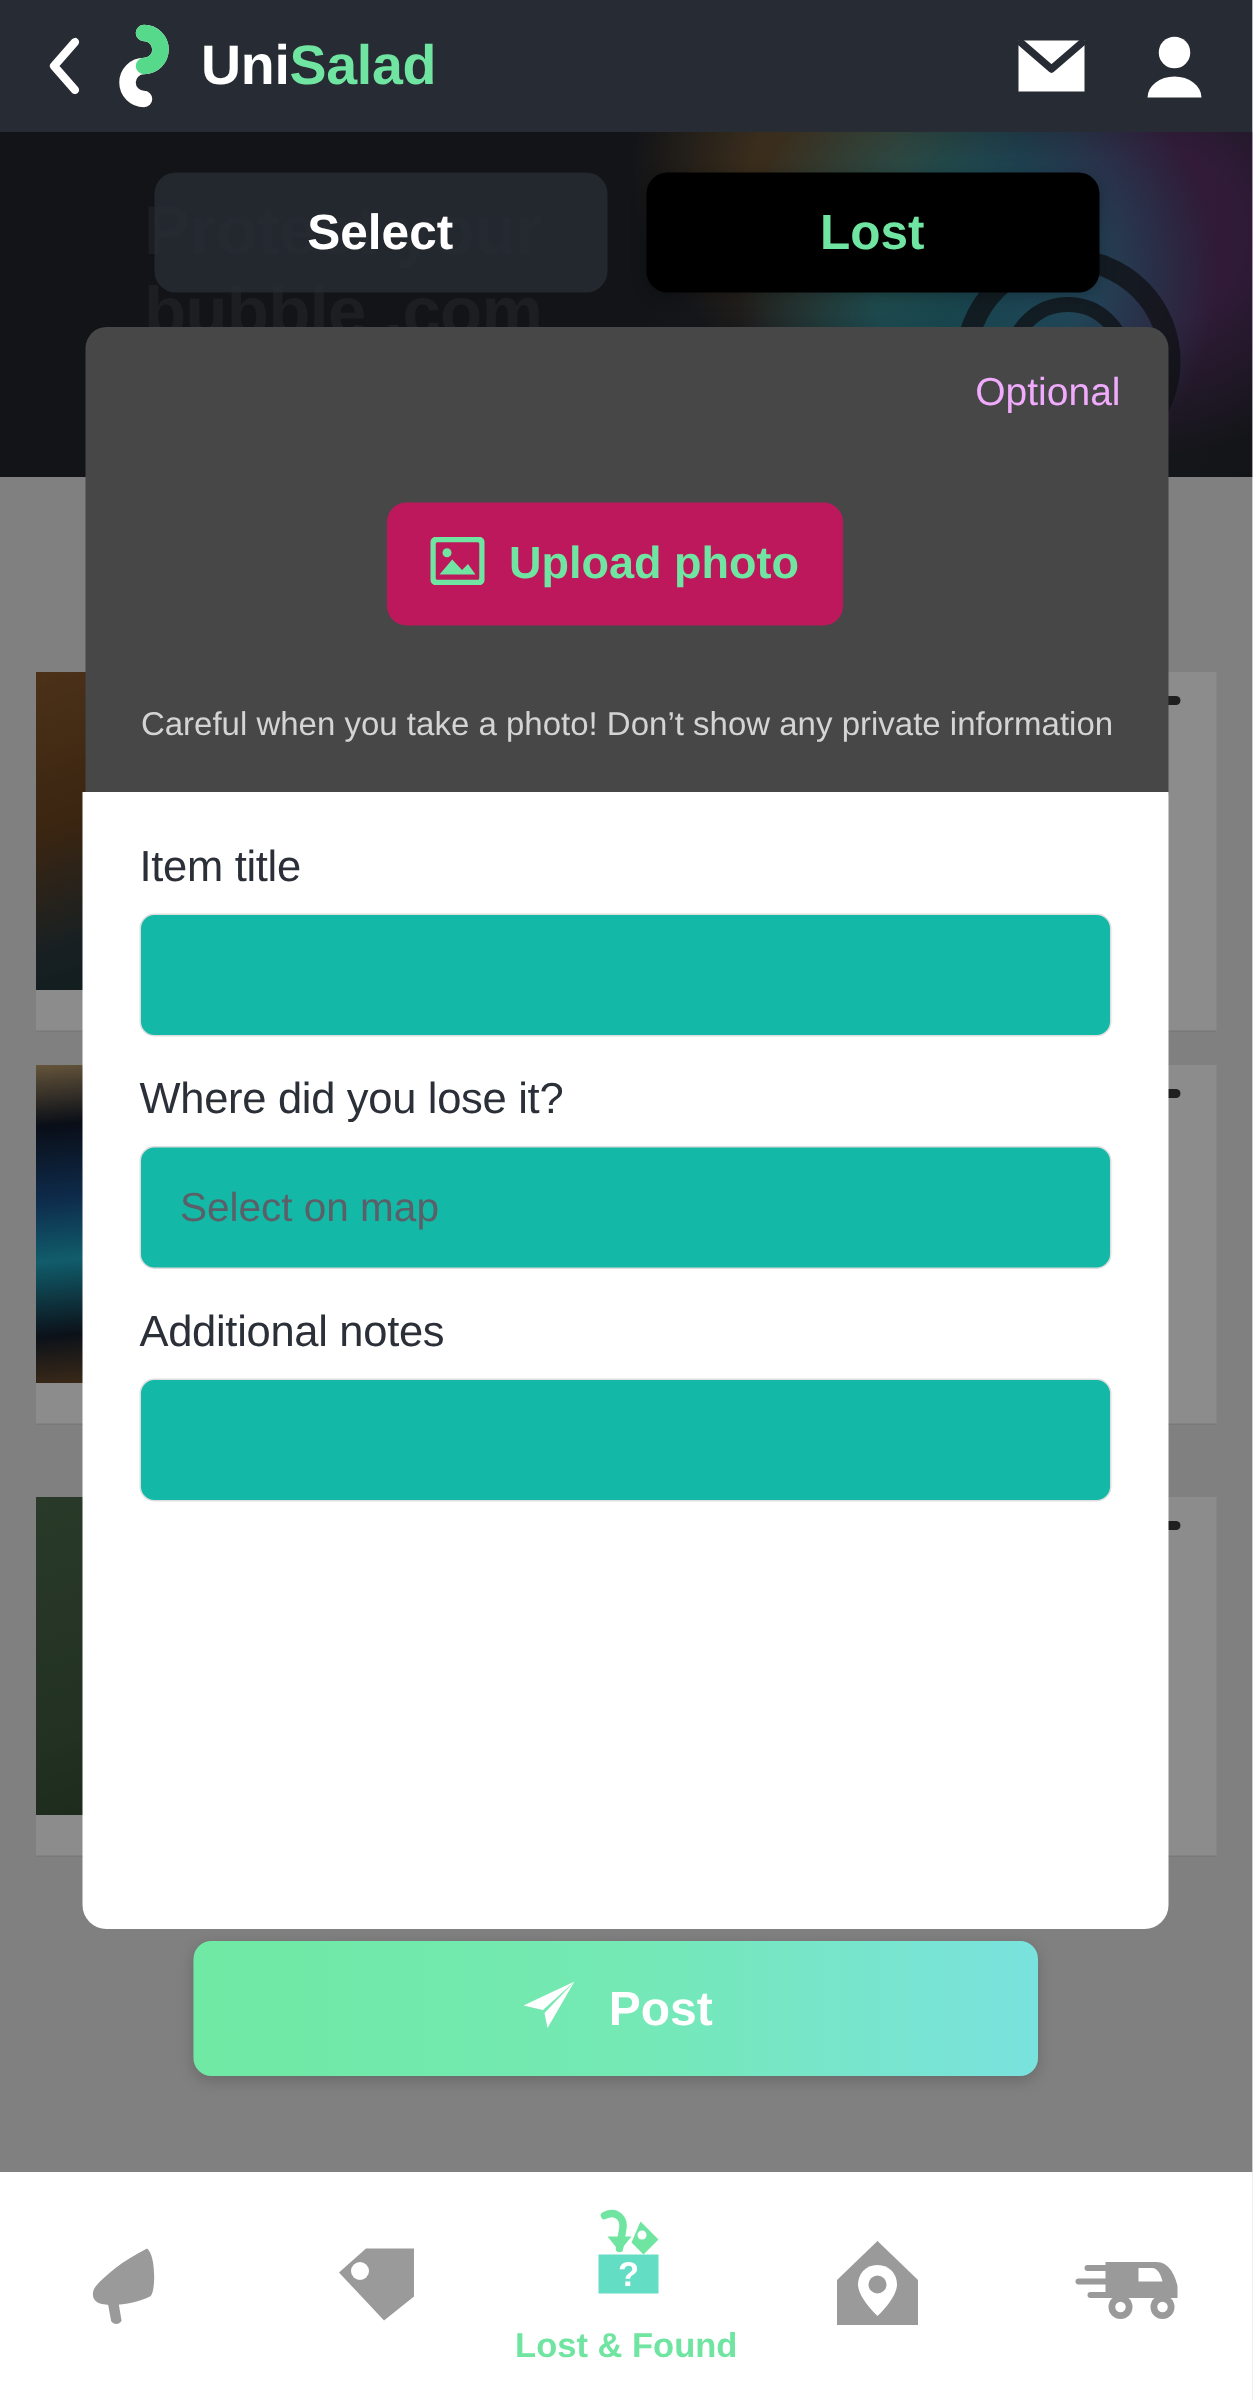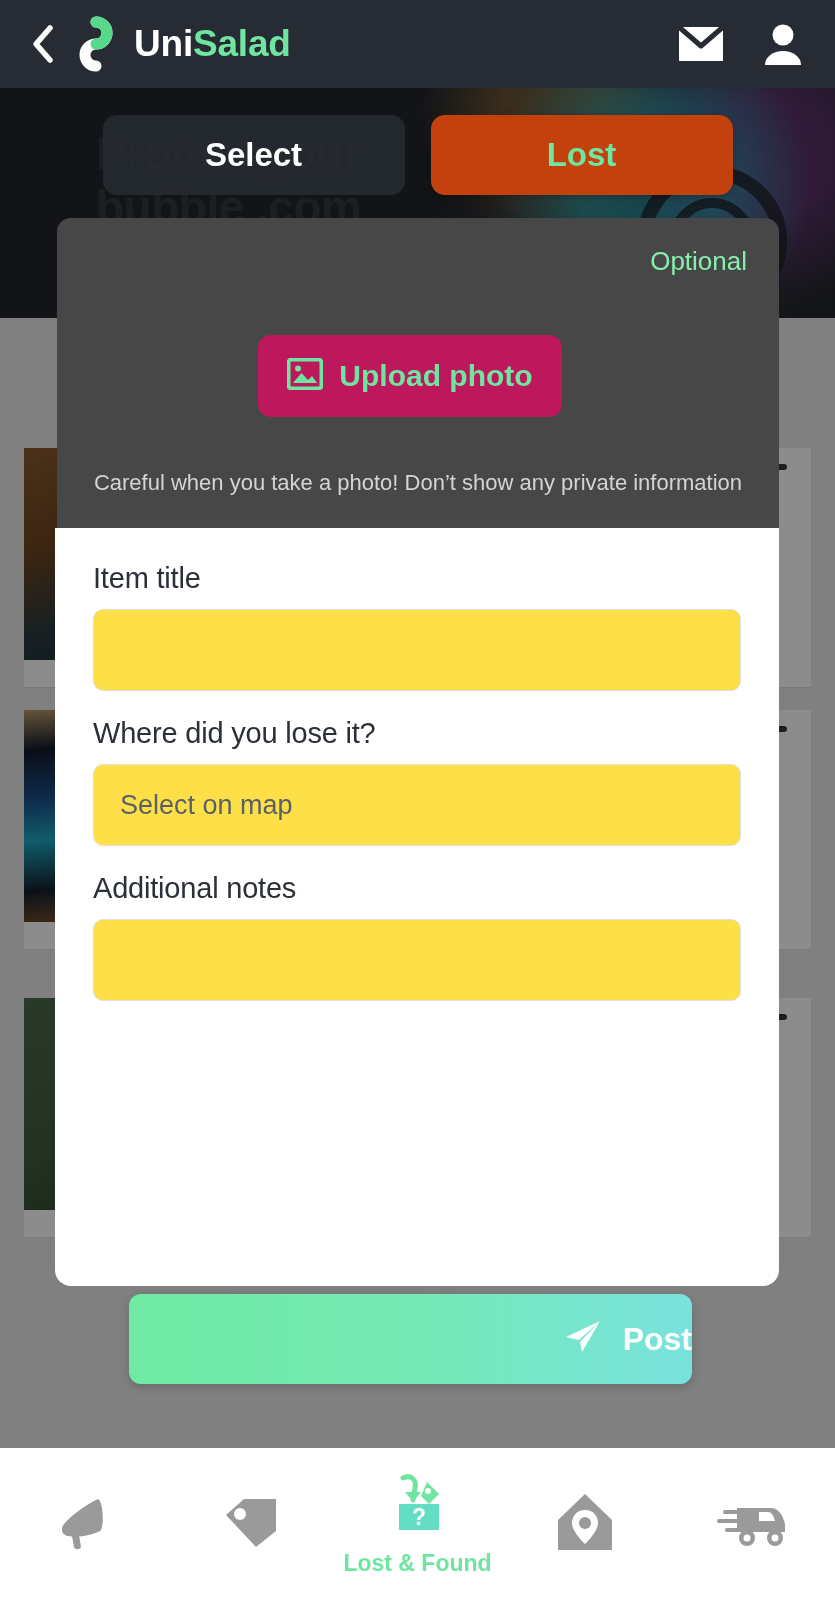--- a/index.html
+++ b/index.html
@@ -116,36 +116,36 @@
     width: 302px; height: 80px;
     border-radius: 14px;
     display: flex; align-items: center; justify-content: center;
     font-size: 33px; font-weight: 700;
   }
   .tab-found {
     background: rgba(40,44,52,0.80);
     color: #ffffff;
   }
   .tab-lost {
-    background: #c2410c;
+    background: #000000;
     color: #6fe5a1;
     box-shadow: 0 2px 10px rgba(0,0,0,0.25);
   }
 
   
   .modal-photo {
     position: absolute; top: 218px; left: 57px;
     width: 722px; height: 312px;
     background: #474747;
     border-radius: 14px 14px 0 0;
     z-index: 45;
   }
   .optional-label {
     position: absolute; right: 32px; top: 28px;
-    font-size: 26px; color: #86efac; font-weight: 400;
+    font-size: 26px; color: #f0abfc; font-weight: 400;
   }
   .upload-btn {
     position: absolute; left: 201px; top: 117px;
     width: 304px; height: 82px;
     background: #be185d;
     border-radius: 13px;
     display: flex; align-items: center; justify-content: center; gap: 16px;
   }
   .upload-label { font-size: 30px; font-weight: 700; color: #6fe5a1; }
   .photo-hint {
@@ -162,38 +162,38 @@
     padding: 34px 38px 0 38px;
     z-index: 46;
   }
   .field-label {
     font-size: 29px; font-weight: 400; color: #2b2f38;
     margin-bottom: 14px; letter-spacing: -0.2px;
   }
   .field-input {
     width: 100%; height: 82px;
     border: 1.5px solid #dedede; border-radius: 10px;
-    background: #fde047;
+    background: #14b8a6;
     font-size: 27px; color: #4a4f57;
     padding: 0 26px;
     font-family: "Liberation Sans", sans-serif;
     outline: none;
   }
   .field-input::placeholder { color: #5b6068; }
   .field-group { margin-bottom: 26px; }
   .row-two { display: flex; gap: 36px; margin-bottom: 26px; }
   .row-two > div { flex: 1; }
 
   
   .post-btn {
     position: absolute; left: 129px; top: 1294px;
     width: 563px; height: 90px;
     border-radius: 12px;
     background: linear-gradient(90deg, #6fe9a3 0%, #74e9b4 50%, #79e2de 100%);
-    display: flex; align-items: center; justify-content: flex-end; gap: 20px;
+    display: flex; align-items: center; justify-content: center; gap: 20px;
     z-index: 50;
     box-shadow: 0 3px 10px rgba(0,0,0,0.18);
   }
   .post-label { font-size: 32px; font-weight: 700; color: #ffffff; }
 
   
   .bottom-nav {
     position: absolute; bottom: 0; left: 0;
     width: 835px; height: 152px;
     background: #ffffff;

